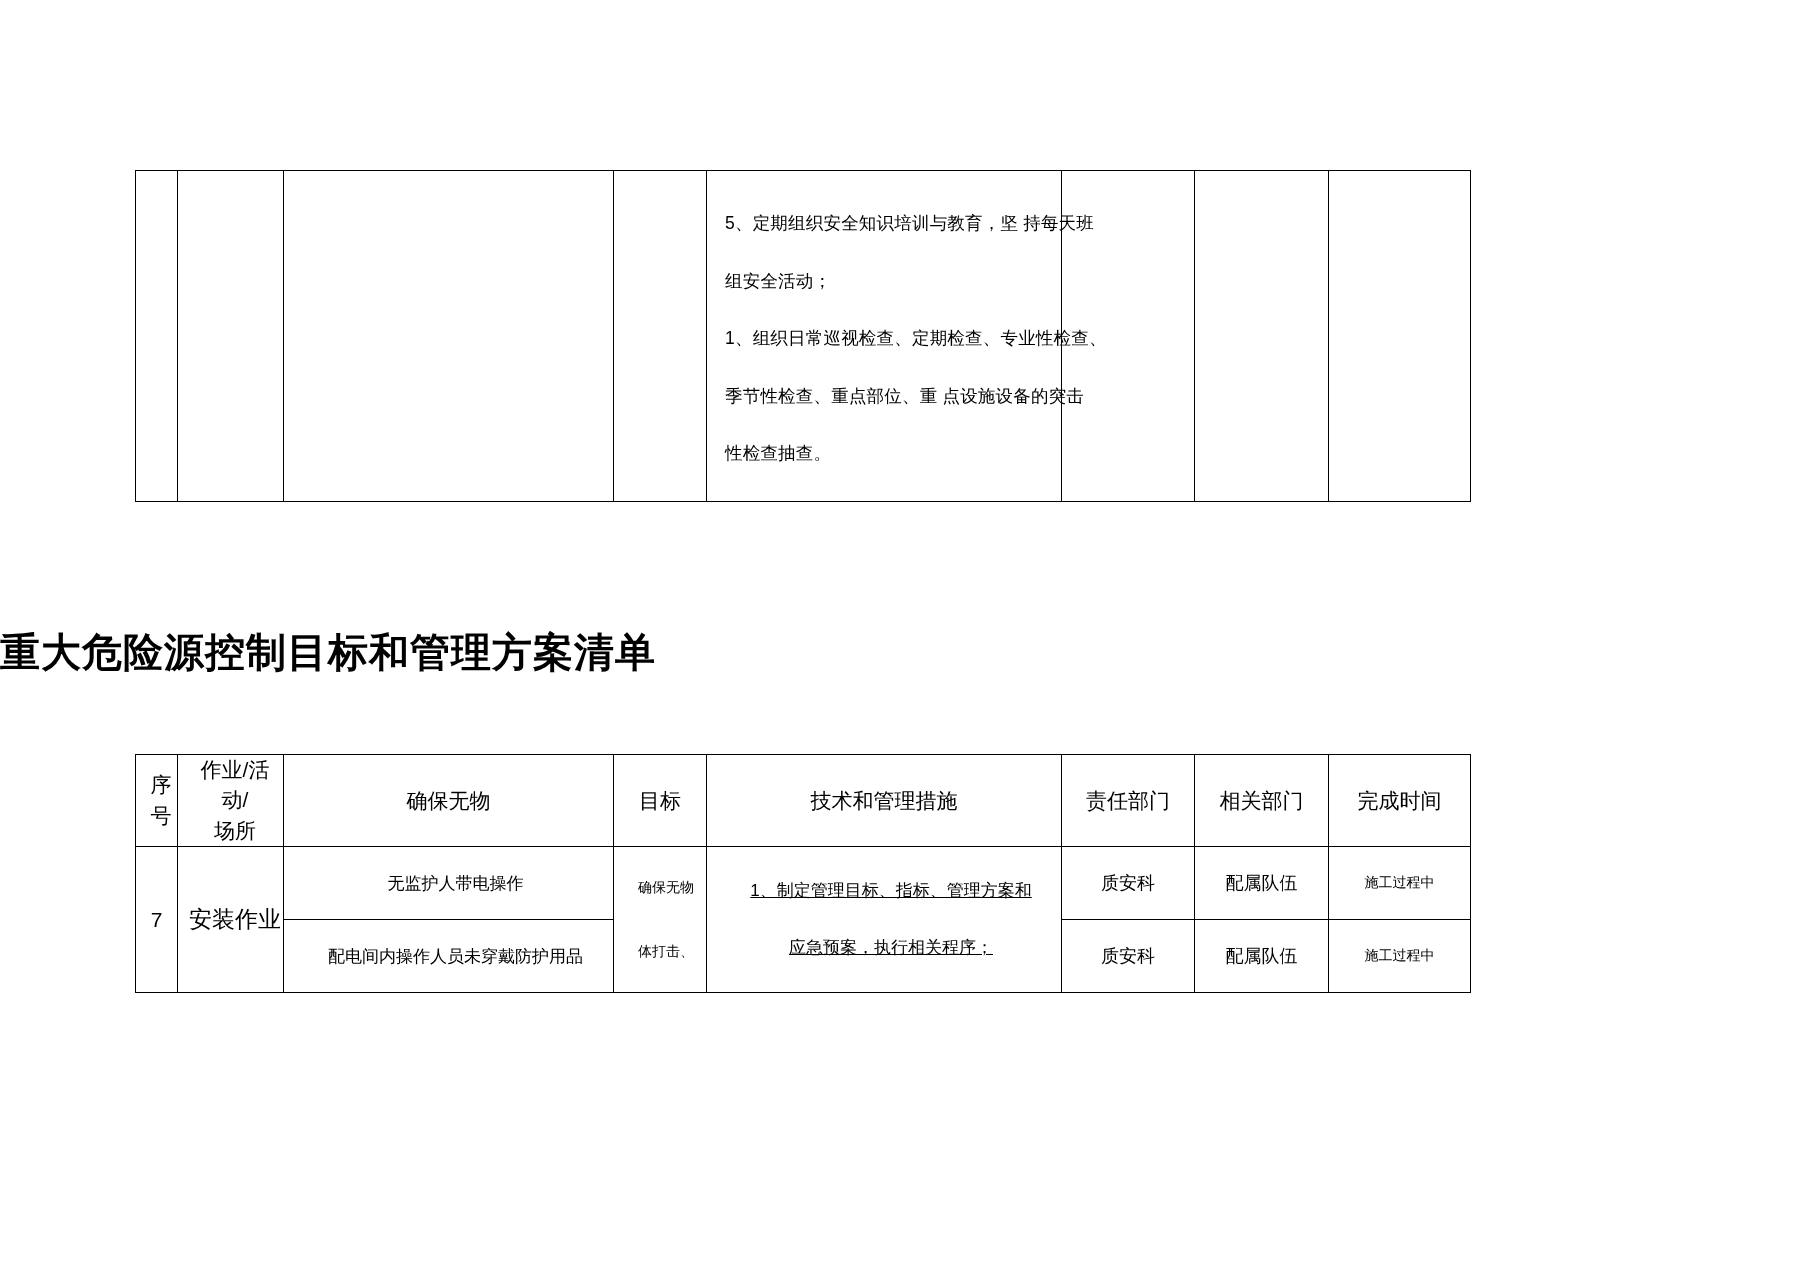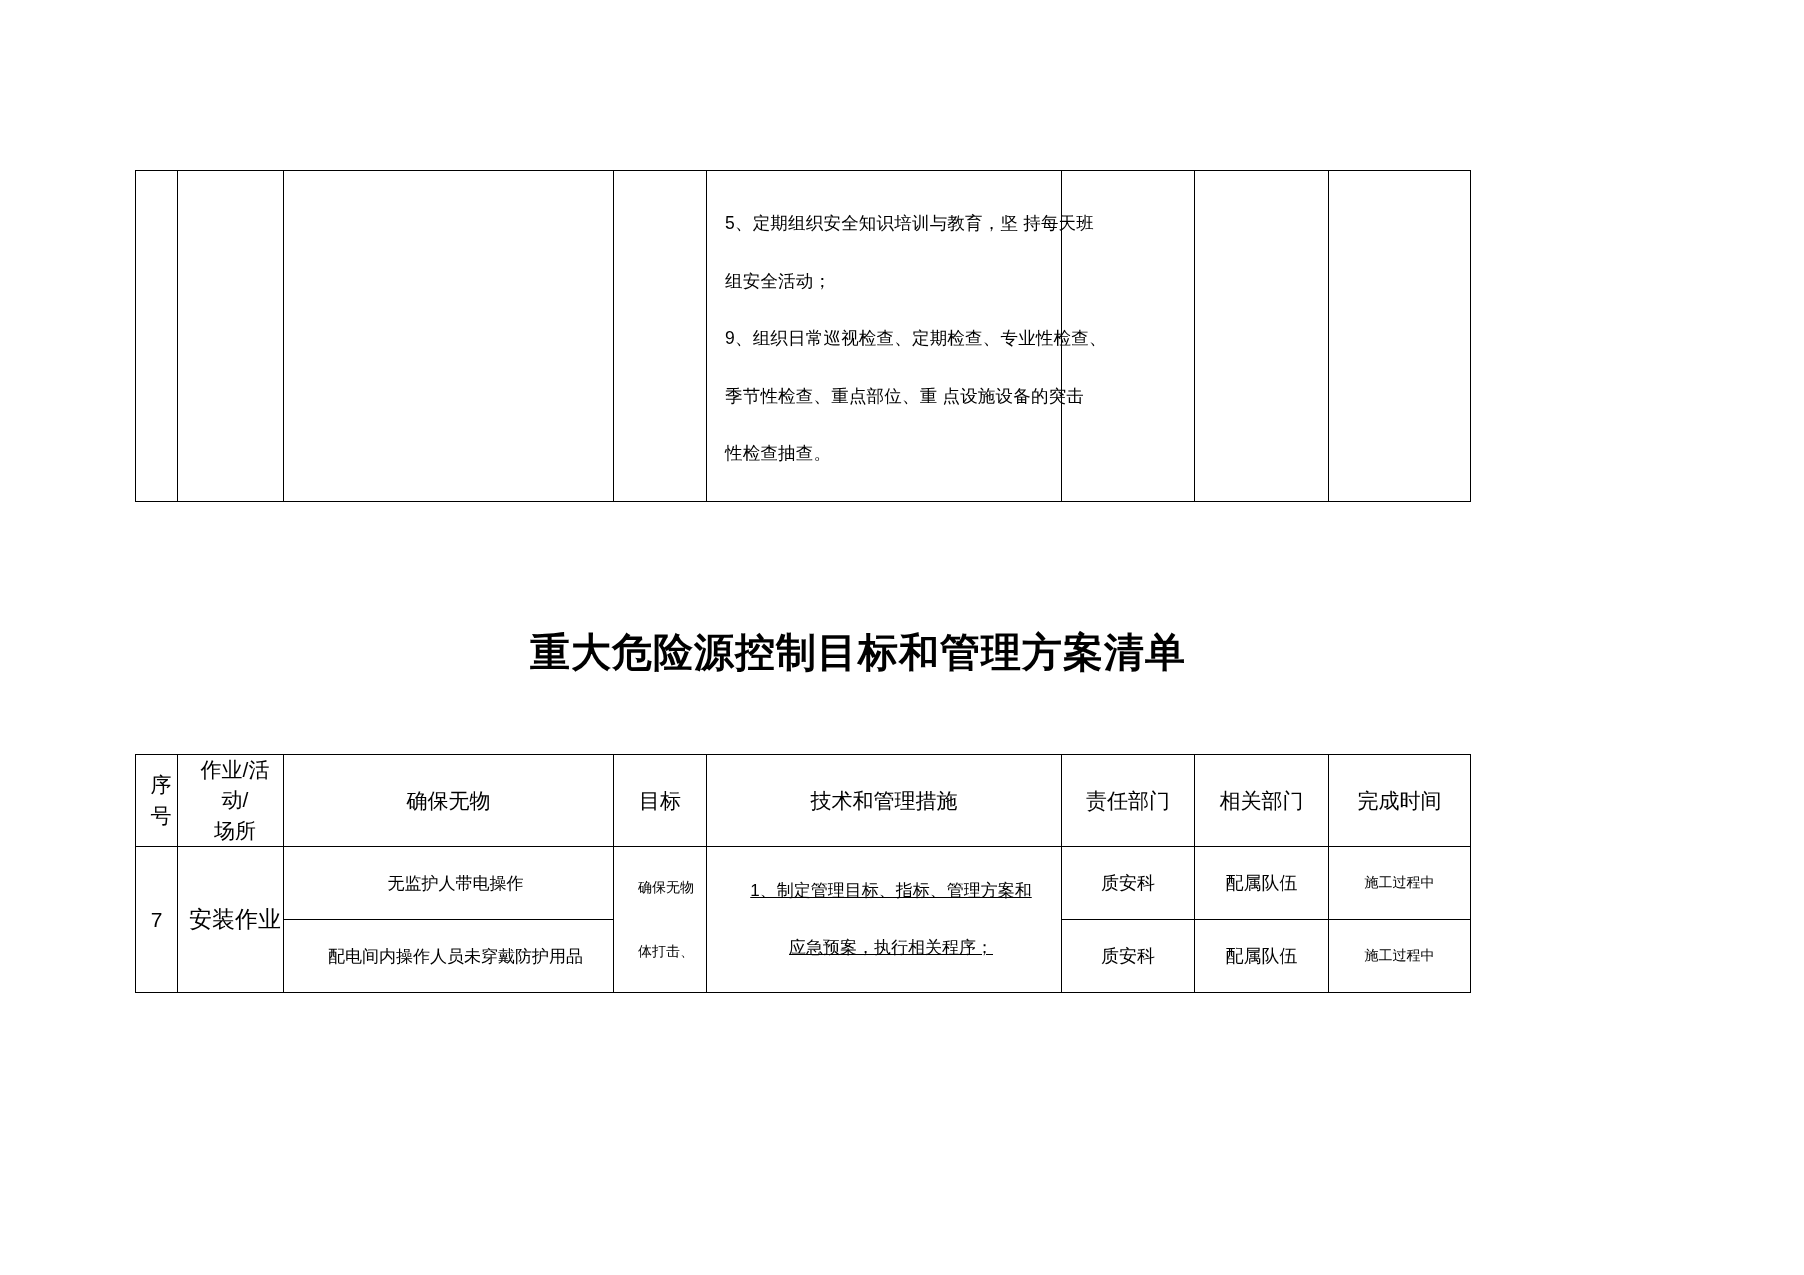--- a/index.html
+++ b/index.html
@@ -66,21 +66,21 @@
     letter-spacing: 0.2px;
   }
   .measure-line:last-child { margin-bottom: 12px; }
 
   
   .main-title {
     position: absolute;
     left: 0;
     top: 628px;
     width: 1716px;
-    text-align: center;
+    text-align: left;
     font-size: 40px;
     font-weight: bold;
     letter-spacing: 1px;
     line-height: 1.2;
     font-family: "DejaVu Sans", "Liberation Sans", sans-serif;
   }
 
   
   .meta-row {
     position: absolute;
@@ -208,21 +208,21 @@
       </colgroup>
       <tbody>
         <tr>
           <td></td>
           <td></td>
           <td></td>
           <td></td>
           <td class="measures-cell">
             <div class="measure-line">5、定期组织安全知识培训与教育，坚 持每天班</div>
             <div class="measure-line">组安全活动；</div>
-            <div class="measure-line">9、组织日常巡视检查、定期检查、专业性检查、</div>
+            <div class="measure-line">1、组织日常巡视检查、定期检查、专业性检查、</div>
             <div class="measure-line">季节性检查、重点部位、重 点设施设备的突击</div>
             <div class="measure-line">性检查抽查。</div>
           </td>
           <td></td>
           <td></td>
           <td></td>
         </tr>
       </tbody>
     </table>
   </div>

